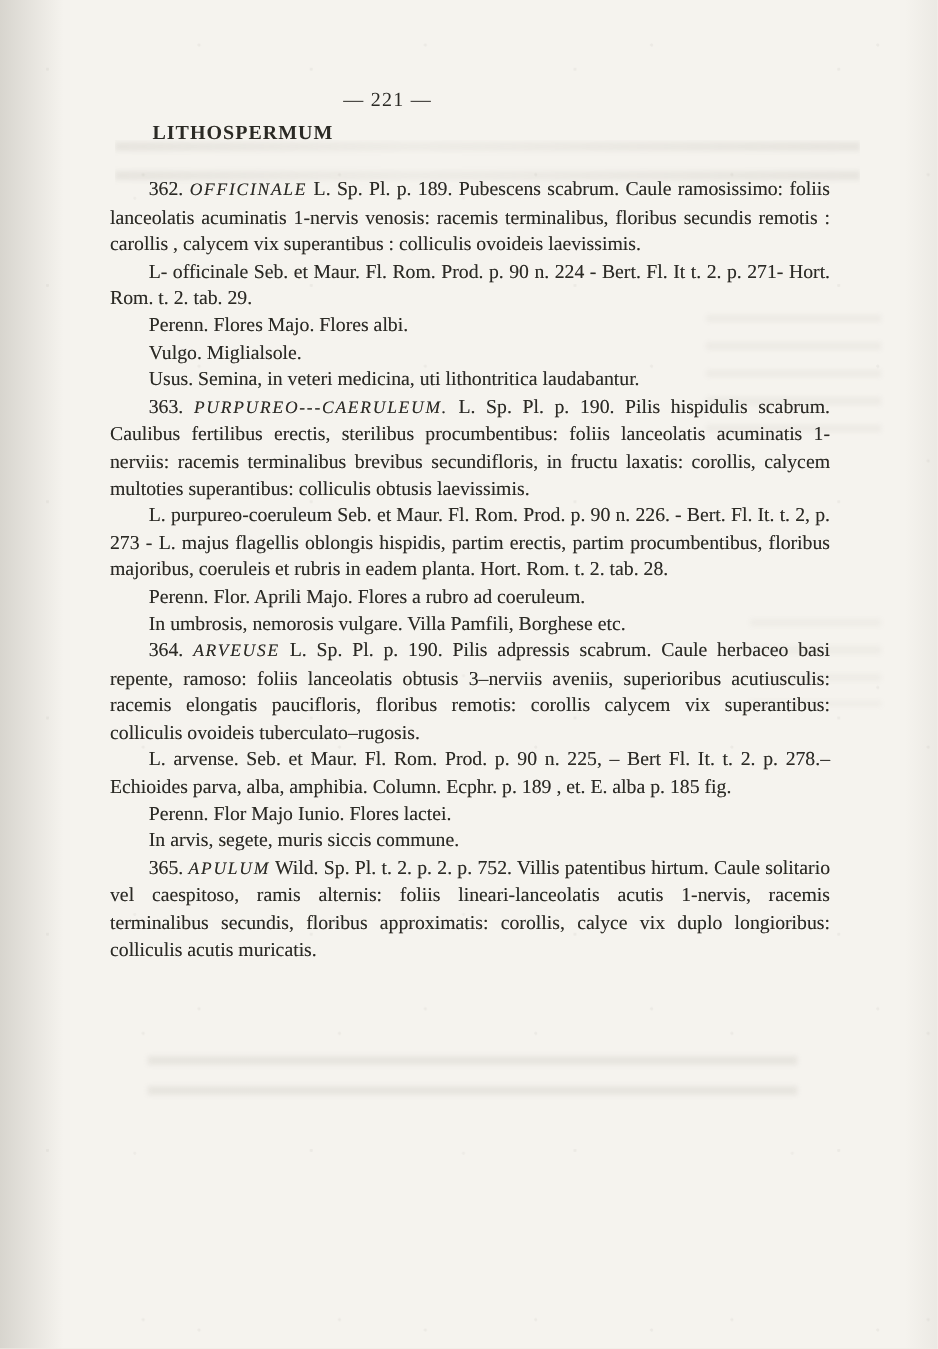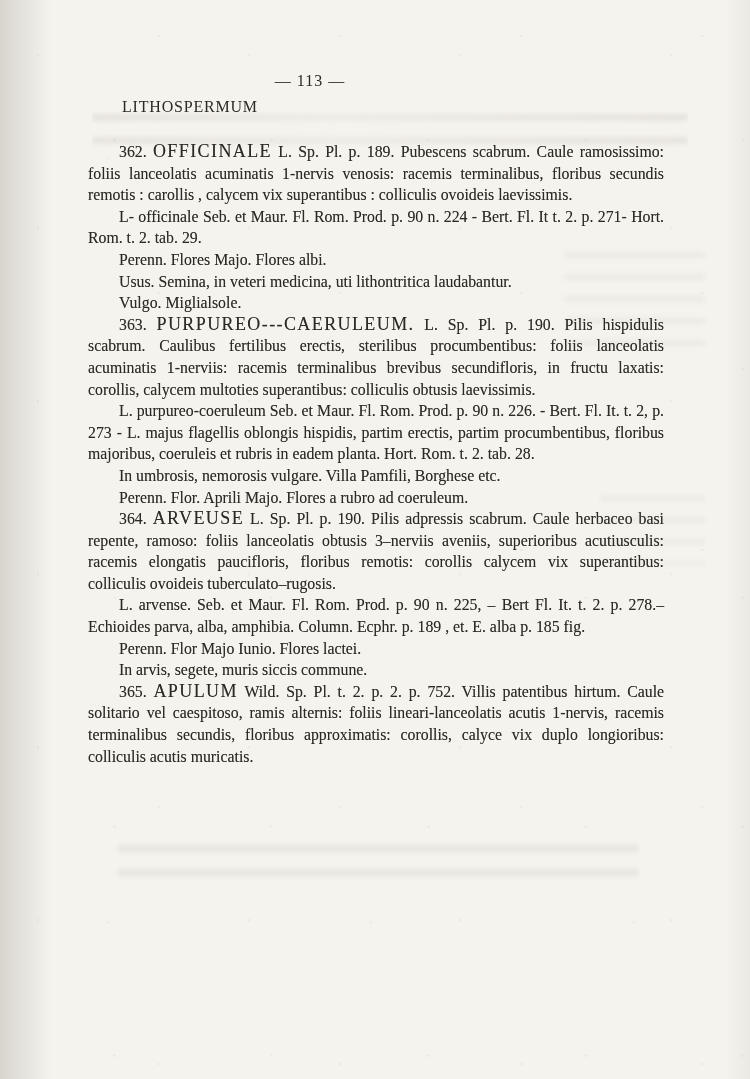--- a/index.html
+++ b/index.html
@@ -65,65 +65,66 @@
     text-align: center;
     font-size: 16px;
     letter-spacing: 1px;
     color: var(--ink);
   }
   .heading {
     position: absolute;
     left: 122px; top: 98px;
     margin: 0;
     font-size: 16px;
-    font-weight: 400;
+    font-weight: 700;
     letter-spacing: 0.8px;
     color: var(--ink);
   }
   .page-body {
     position: absolute;
     left: 88px; top: 141px; width: 576px;
     font-size: 15.8px;
     line-height: 21.6px;
     text-align: justify;
     color: var(--ink);
     text-shadow: 0 0 0.4px rgba(30,28,22,0.4);
   }
   .para { margin: 0; text-indent: 31px; }
   .seg-r { font-style: normal; }
   .seg-i { }
   .seg-sc {
-    font-size: 18px;
+    font-style: italic;
+    font-size: 14px;
     letter-spacing: 1.4px;
   }
 </style>
 </head>
 <body>
 
 <div class="paper">
   <div class="gutter-shade"></div>
   <div class="edge-shade"></div>
 
   <div class="ghost g1"></div>
   <div class="ghost g3"></div>
   <div class="ghost g4"></div>
   <div class="ghost g2"></div>
 
-  <div class="pagenum">— 113 —</div>
+  <div class="pagenum">— 221 —</div>
   <h1 class="heading">LITHOSPERMUM</h1>
 
   <div class="page-body">
       <p class="para"><span class="seg-r">362. </span><span class="seg-sc">OFFICINALE</span><span class="seg-i"> L. Sp. Pl. p. </span><span class="seg-r">189. Pubescens scabrum. Caule ramosissimo: foliis lanceolatis acuminatis 1-nervis venosis: racemis terminalibus, floribus secundis remotis : carollis , calycem vix superantibus : colliculis ovoideis laevissimis.</span></p>
       <p class="para"><span class="seg-r">L- officinale </span><span class="seg-i">Seb. et Maur. Fl. Rom. Prod. p. </span><span class="seg-r">90 </span><span class="seg-i">n. </span><span class="seg-r">224 - </span><span class="seg-i">Bert. Fl. It t. </span><span class="seg-r">2. </span><span class="seg-i">p. </span><span class="seg-r">271- </span><span class="seg-i">Hort. Rom. t. </span><span class="seg-r">2. </span><span class="seg-i">tab. </span><span class="seg-r">29.</span></p>
       <p class="para"><span class="seg-r">Perenn. Flores Majo. Flores albi.</span></p>
+      <p class="para"><span class="seg-r">Vulgo. </span><span class="seg-i">Miglialsole</span><span class="seg-r">.</span></p>
       <p class="para"><span class="seg-r">Usus. Semina, in veteri medicina, uti lithontritica laudabantur.</span></p>
-      <p class="para"><span class="seg-r">Vulgo. </span><span class="seg-i">Miglialsole</span><span class="seg-r">.</span></p>
       <p class="para"><span class="seg-r">363. </span><span class="seg-sc">PURPUREO---CAERULEUM.</span><span class="seg-i"> L. Sp. Pl. p. </span><span class="seg-r">190. Pilis hispidulis scabrum. Caulibus fertilibus erectis, sterilibus procumbentibus: foliis lanceolatis acuminatis 1-nerviis: racemis terminalibus brevibus secundifloris, in fructu laxatis: corollis, calycem multoties superantibus: colliculis obtusis laevissimis.</span></p>
       <p class="para"><span class="seg-r">L. purpureo-coeruleum </span><span class="seg-i">Seb. et Maur. Fl. Rom. Prod. p. </span><span class="seg-r">90 </span><span class="seg-i">n. </span><span class="seg-r">226. - </span><span class="seg-i">Bert. Fl. It. t. </span><span class="seg-r">2, </span><span class="seg-i">p. </span><span class="seg-r">273 - L. majus flagellis oblongis hispidis, partim erectis, partim procumbentibus, floribus majoribus, coeruleis et rubris in eadem planta. </span><span class="seg-i">Hort. Rom. t. </span><span class="seg-r">2. </span><span class="seg-i">tab. </span><span class="seg-r">28.</span></p>
+      <p class="para"><span class="seg-r">Perenn. Flor. Aprili Majo. Flores a rubro ad coeruleum.</span></p>
       <p class="para"><span class="seg-r">In umbrosis, nemorosis vulgare. </span><span class="seg-i">Villa Pamfili, Borghese</span><span class="seg-r"> etc.</span></p>
-      <p class="para"><span class="seg-r">Perenn. Flor. Aprili Majo. Flores a rubro ad coeruleum.</span></p>
       <p class="para"><span class="seg-r">364. </span><span class="seg-sc">ARVEUSE</span><span class="seg-i"> L. Sp. Pl. p. </span><span class="seg-r">190. Pilis adpressis scabrum. Caule herbaceo basi repente, ramoso: foliis lanceolatis obtusis 3–nerviis aveniis, superioribus acutiusculis: racemis elongatis paucifloris, floribus remotis: corollis calycem vix superantibus: colliculis ovoideis tuberculato–rugosis.</span></p>
       <p class="para"><span class="seg-r">L. arvense. </span><span class="seg-i">Seb. et Maur. Fl. Rom. Prod. p. </span><span class="seg-r">90 </span><span class="seg-i">n. </span><span class="seg-r">225, – </span><span class="seg-i">Bert Fl. It. t. </span><span class="seg-r">2. </span><span class="seg-i">p. </span><span class="seg-r">278.–Echioides parva, alba, amphibia. </span><span class="seg-i">Column. Ecphr. p. </span><span class="seg-r">189 , et. E. alba </span><span class="seg-i">p. </span><span class="seg-r">185 </span><span class="seg-i">fig.</span></p>
       <p class="para"><span class="seg-r">Perenn. Flor Majo Iunio. Flores lactei.</span></p>
       <p class="para"><span class="seg-r">In arvis, segete, muris siccis commune.</span></p>
       <p class="para"><span class="seg-r">365. </span><span class="seg-sc">APULUM</span><span class="seg-i"> Wild. Sp. Pl. t. </span><span class="seg-r">2. </span><span class="seg-i">p. </span><span class="seg-r">2. </span><span class="seg-i">p. </span><span class="seg-r">752. Villis patentibus hirtum. Caule solitario vel caespitoso, ramis alternis: foliis lineari-lanceolatis acutis 1-nervis, racemis terminalibus secundis, floribus approximatis: corollis, calyce vix duplo longioribus: colliculis acutis muricatis.</span></p>
     </div>
 </div>
 
 </body></html>

